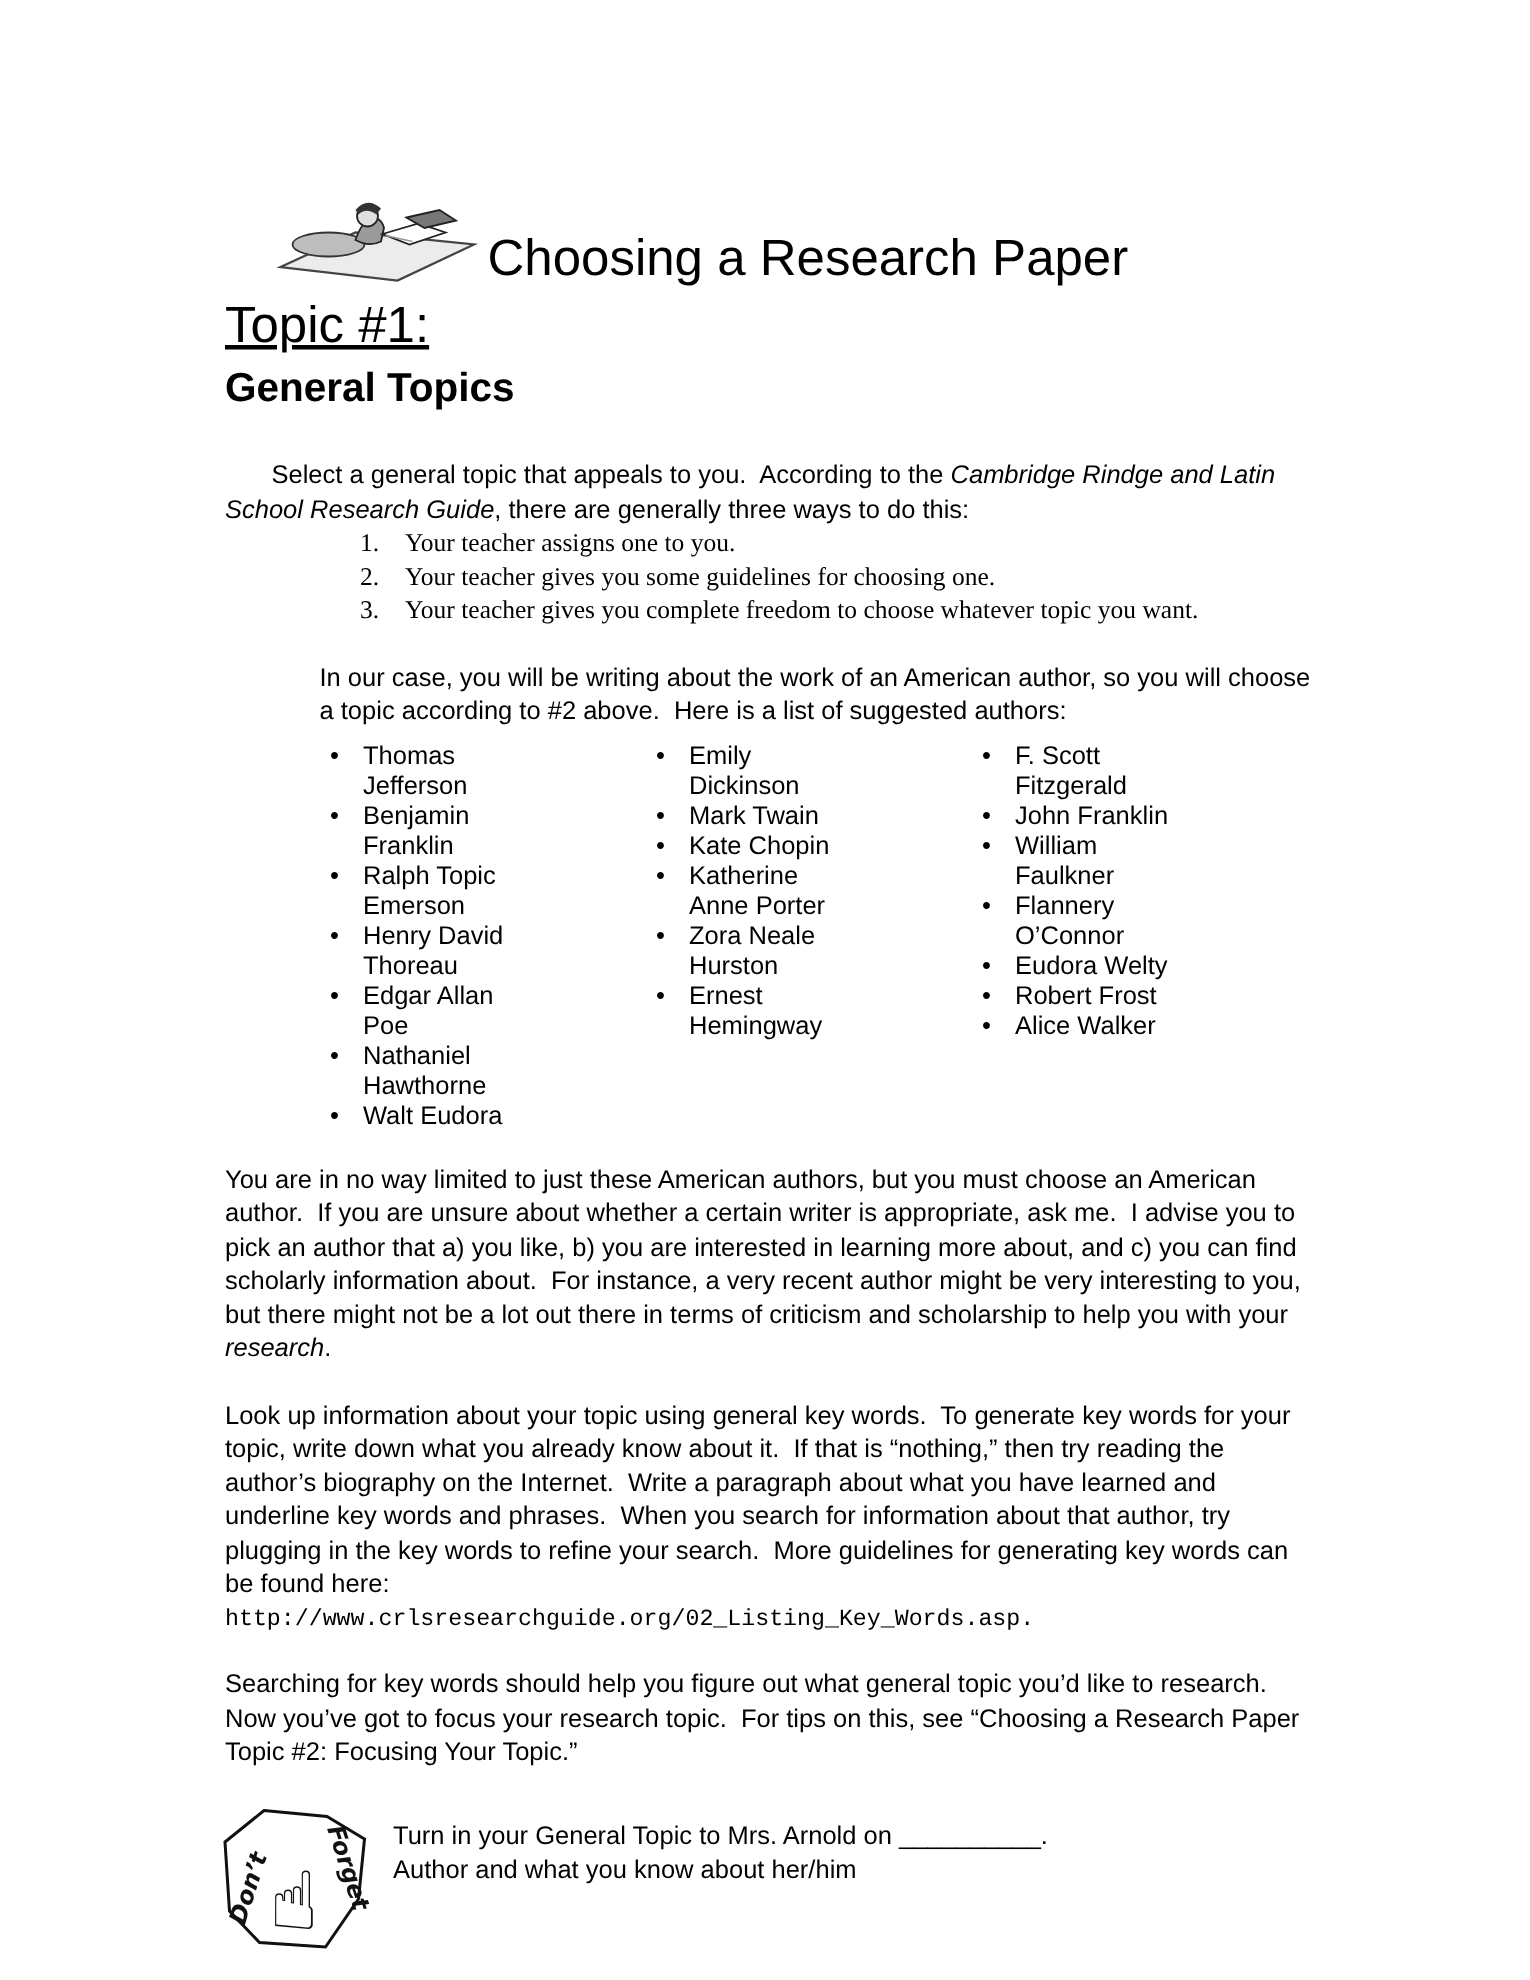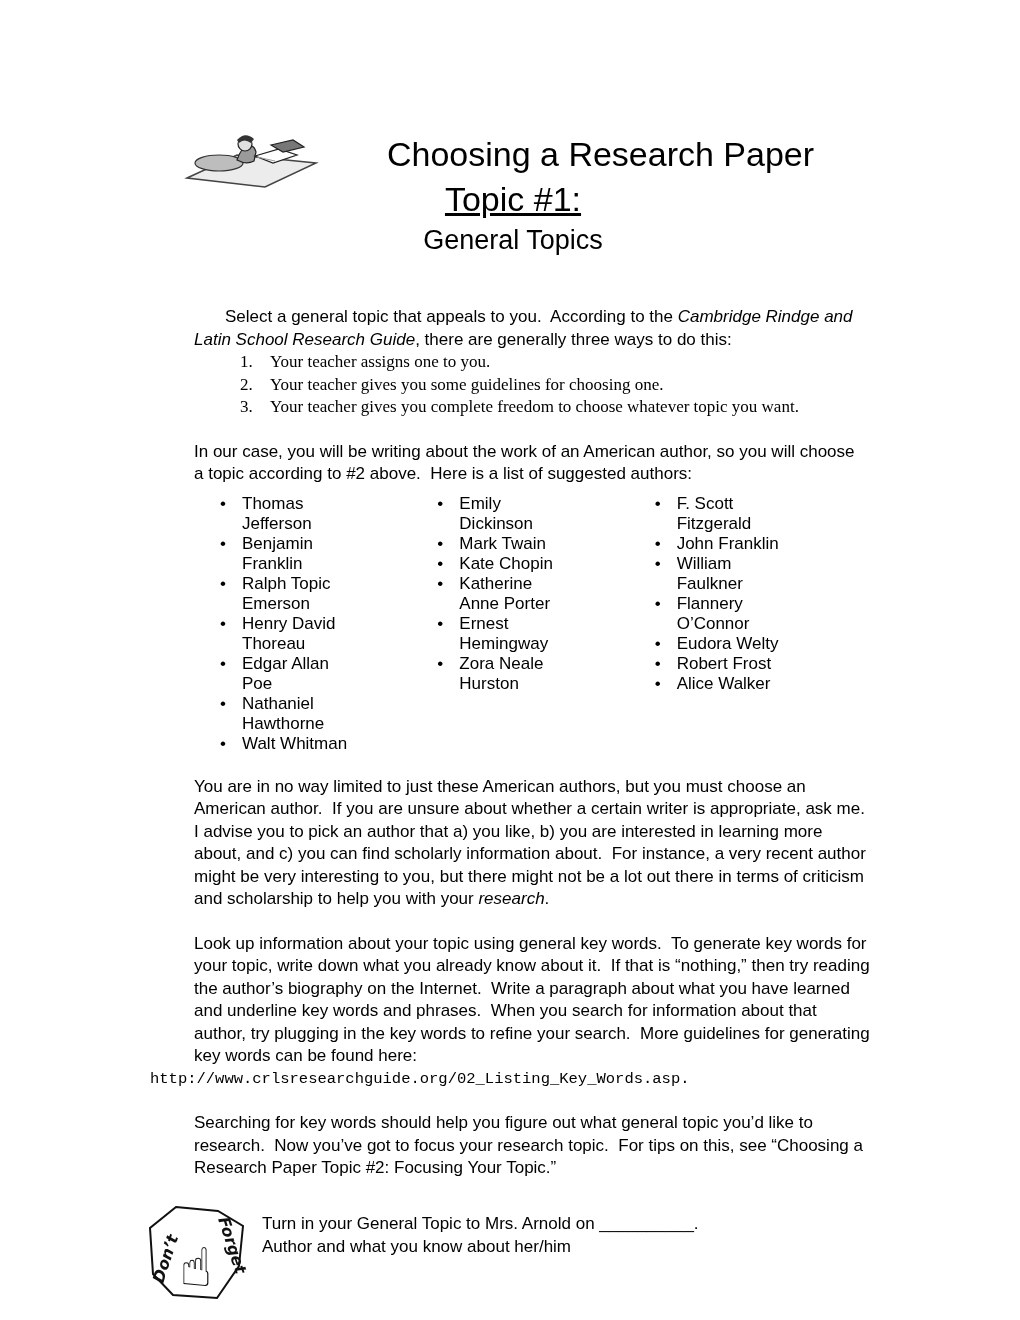--- a/index.html
+++ b/index.html
@@ -10,32 +10,32 @@
     margin:0 auto;
     background:#fff;
     color:#000;
     font-family:"Liberation Sans", sans-serif;
     overflow:hidden;
   }
   
   .header { position:relative; height:306px; }
   .clipart-top { position:absolute; left:183px; top:120px; }
   .title-block {
-    position:absolute; left:150px; top:132px; width:726px;
-    text-align:center; font-size:34px; line-height:45px; font-weight:400;
+    position:absolute; left:150px; top:150px; width:726px;
+    font-size:34px; line-height:45px; font-weight:400;
   }
   .title-line1 { display:block; padding-left:175px; }
   .title-line2 { display:block;text-decoration:underline; }
-  .subtitle { font-size:27px; line-height:36px; font-weight:400; }
+  .subtitle { font-size:27px; line-height:36px; font-weight:700; }
   
   .content {
     padding:0 150px;
     font-size:17px; line-height:22.5px;
   }
-  .content p { white-space:pre-wrap;margin-left:44px; }
+  .content p { white-space:pre-wrap; }
   .intro { text-indent:31px; }
   em.doc-italic { font-style:italic; }
   ol.numbered { list-style:none; counter-reset:n; margin-left:90px; }
   ol.numbered li {
     counter-increment:n; position:relative;
     padding-left:30px; width:610px;font-family:Liberation Serif, serif;
   }
   ol.numbered li::before { content:counter(n) "."; position:absolute; left:0; }
   .case-par { margin-left:63px; margin-top:22px; width:663px; }
   .authors { display:flex; padding-left:68px; margin-top:8px; margin-bottom:16px; }
@@ -96,30 +96,30 @@
 
     <div class="authors">
       <ul class="author-col">
 
       <li><span>Thomas Jefferson</span></li>
           <li><span>Benjamin Franklin</span></li>
           <li><span>Ralph Topic Emerson</span></li>
           <li><span>Henry David Thoreau</span></li>
           <li><span>Edgar Allan Poe</span></li>
           <li><span>Nathaniel Hawthorne</span></li>
-          <li><span>Walt Whitman</span></li>
+          <li><span>Walt Eudora</span></li>
         </ul>
       <ul class="author-col">
 
       <li><span>Emily Dickinson</span></li>
           <li><span>Mark Twain</span></li>
           <li><span>Kate Chopin</span></li>
           <li><span>Katherine Anne Porter</span></li>
+          <li><span>Zora Neale Hurston</span></li>
           <li><span>Ernest Hemingway</span></li>
-          <li><span>Zora Neale Hurston</span></li>
         </ul>
       <ul class="author-col">
 
       <li><span>F. Scott Fitzgerald</span></li>
           <li><span>John Franklin</span></li>
           <li><span>William Faulkner</span></li>
           <li><span>Flannery O’Connor</span></li>
           <li><span>Eudora Welty</span></li>
           <li><span>Robert Frost</span></li>
           <li><span>Alice Walker</span></li>

